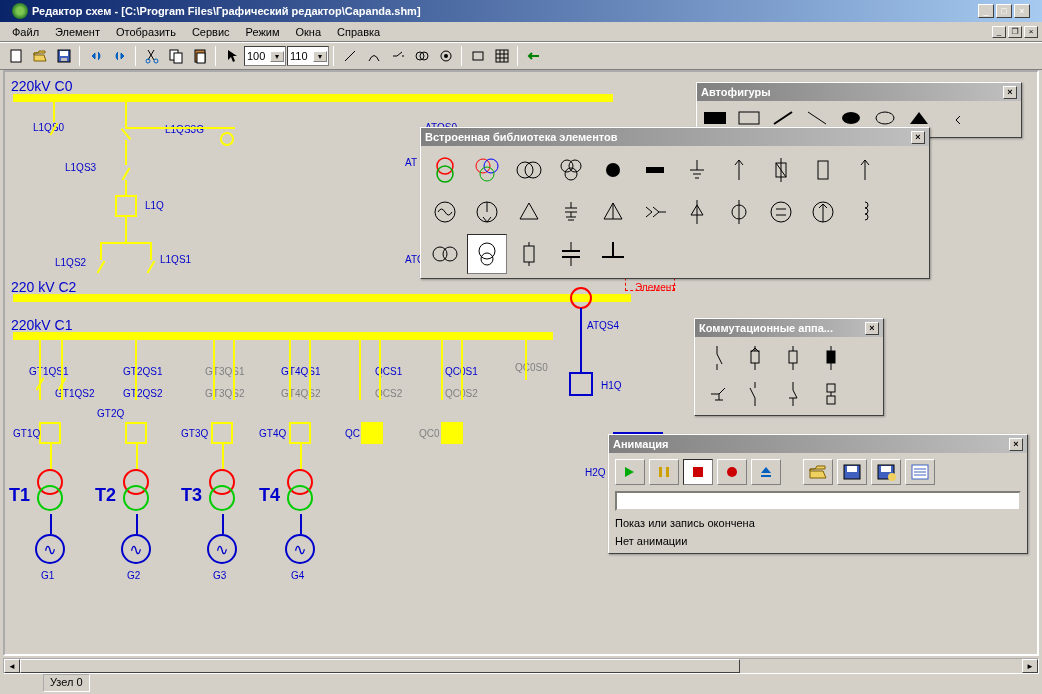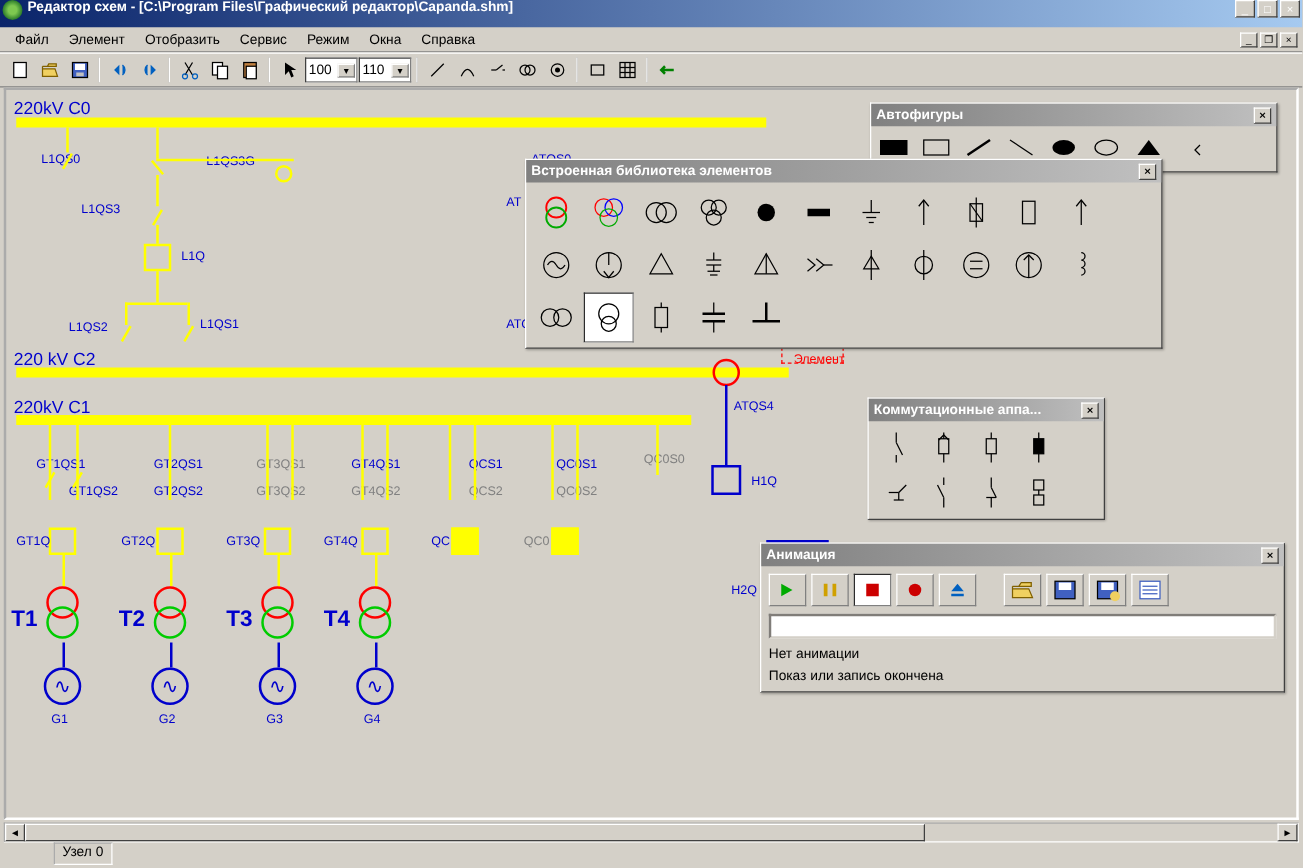--- a/index.html
+++ b/index.html
@@ -1,19 +1,19 @@
 <!DOCTYPE html>
 <html><head>
 <meta charset="utf-8">
 <style>
 * { box-sizing: border-box; margin: 0; padding: 0; font-family: Tahoma, Arial, sans-serif; font-size: 11px; }
 body { background: #d4d0c8; overflow: hidden; width: 1042px; height: 694px; position: relative; }
 
 
-.titlebar { height: 22px; background: linear-gradient(to right, #0a246a, #a6caf0); color: #fff; display: flex; padding: 0 2px; }
+.titlebar { height: 22px; background: linear-gradient(to right, #0a246a, #a6caf0); color: #fff; display: flex; align-items: center; padding: 0 12px; }
 .titlebar .app-icon { width: 16px; height: 16px; background: radial-gradient(circle, #7ec850 30%, #2a7a2a 70%); border-radius: 50%; margin-right: 4px; }
 .titlebar .title { flex: 1; font-weight: bold; font-size: 11px; }
 .titlebar .win-btns { display: flex; gap: 2px; }
 .titlebar .win-btn { width: 16px; height: 14px; background: #d4d0c8; border: 1px solid #fff; border-right-color: #404040; border-bottom-color: #404040; display: flex; align-items: center; justify-content: center; font-size: 9px; font-family: Marlett, Arial; cursor: pointer; }
 
 
 .menubar { height: 20px; background: #d4d0c8; display: flex; align-items: center; padding: 0 4px; border-bottom: 1px solid #808080; }
 .menubar .menu-item { padding: 2px 8px; cursor: pointer; }
 .menubar .mdi-btns { margin-left: auto; display: flex; gap: 2px; }
 .menubar .mdi-btn { width: 14px; height: 12px; background: #d4d0c8; border: 1px solid #fff; border-right-color: #404040; border-bottom-color: #404040; display: flex; align-items: center; justify-content: center; font-size: 8px; cursor: pointer; }
@@ -295,21 +295,21 @@
     <div class="vline" style="left:304px;top:268px;height:60px"></div>
     <div class="vline" style="left:354px;top:268px;height:60px"></div>
     <div class="vline" style="left:374px;top:268px;height:60px"></div>
     <div class="vline" style="left:436px;top:268px;height:60px"></div>
     <div class="vline" style="left:456px;top:268px;height:60px"></div>
     <div class="vline" style="left:520px;top:268px;height:40px"></div>
 
     <div class="sq-box" style="left:34px;top:350px"></div>
     <div class="elem-label" style="left:8px;top:356px">GT1Q</div>
     <div class="sq-box" style="left:120px;top:350px"></div>
-    <div class="elem-label" style="left:92px;top:356px">GT2Q</div>
+    <div class="elem-label" style="left:92px;top:336px">GT2Q</div>
     <div class="sq-box" style="left:206px;top:350px"></div>
     <div class="elem-label" style="left:176px;top:356px">GT3Q</div>
     <div class="sq-box" style="left:284px;top:350px"></div>
     <div class="elem-label" style="left:254px;top:356px">GT4Q</div>
     <div class="sq-box filled" style="left:356px;top:350px"></div>
     <div class="elem-label" style="left:340px;top:356px">QC</div>
     <div class="sq-box filled" style="left:436px;top:350px"></div>
     <div class="elem-label grey" style="left:414px;top:356px">QC0</div>
 
     <div class="vline" style="left:45px;top:372px;height:25px"></div>
@@ -711,22 +711,22 @@
       <div class="anim-btn">
           <svg width="20" height="18">
             <rect x="2" y="2" width="16" height="14" fill="#fff" stroke="#4060c0"></rect>
             <line x1="4" y1="6" x2="16" y2="6" stroke="#4060c0"></line>
             <line x1="4" y1="9" x2="16" y2="9" stroke="#4060c0"></line>
             <line x1="4" y1="12" x2="16" y2="12" stroke="#4060c0"></line>
           </svg>
         </div>
     </div>
     <input class="anim-input" style="">
+    <div class="anim-text">Показ или запись окончена</div>
     <div class="anim-text">Нет анимации</div>
-    <div class="anim-text">Показ или запись окончена</div>
   </div>
 </div>
 
 <div class="hscroll">
   <div class="arrow">◄</div>
   <div class="thumb"></div>
   <div style="flex:1"></div>
   <div class="arrow">►</div>
 </div>
 

